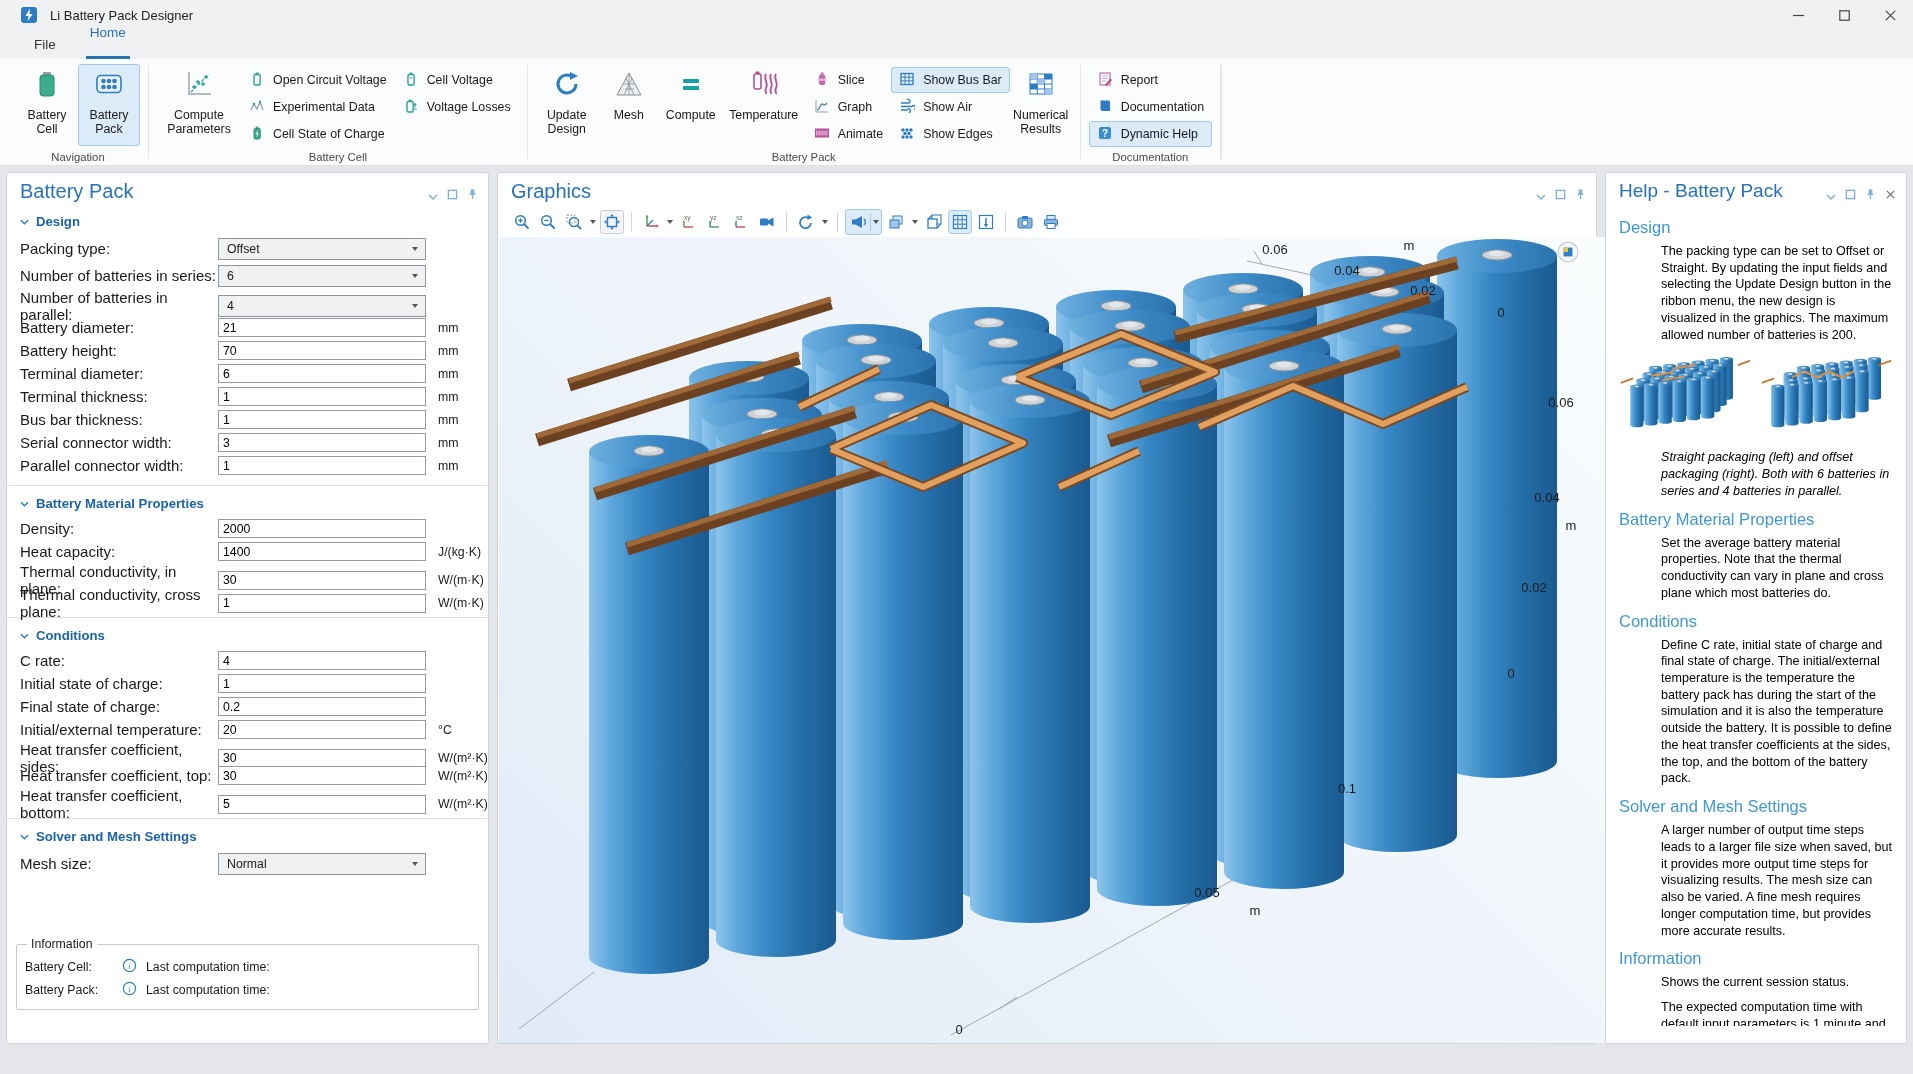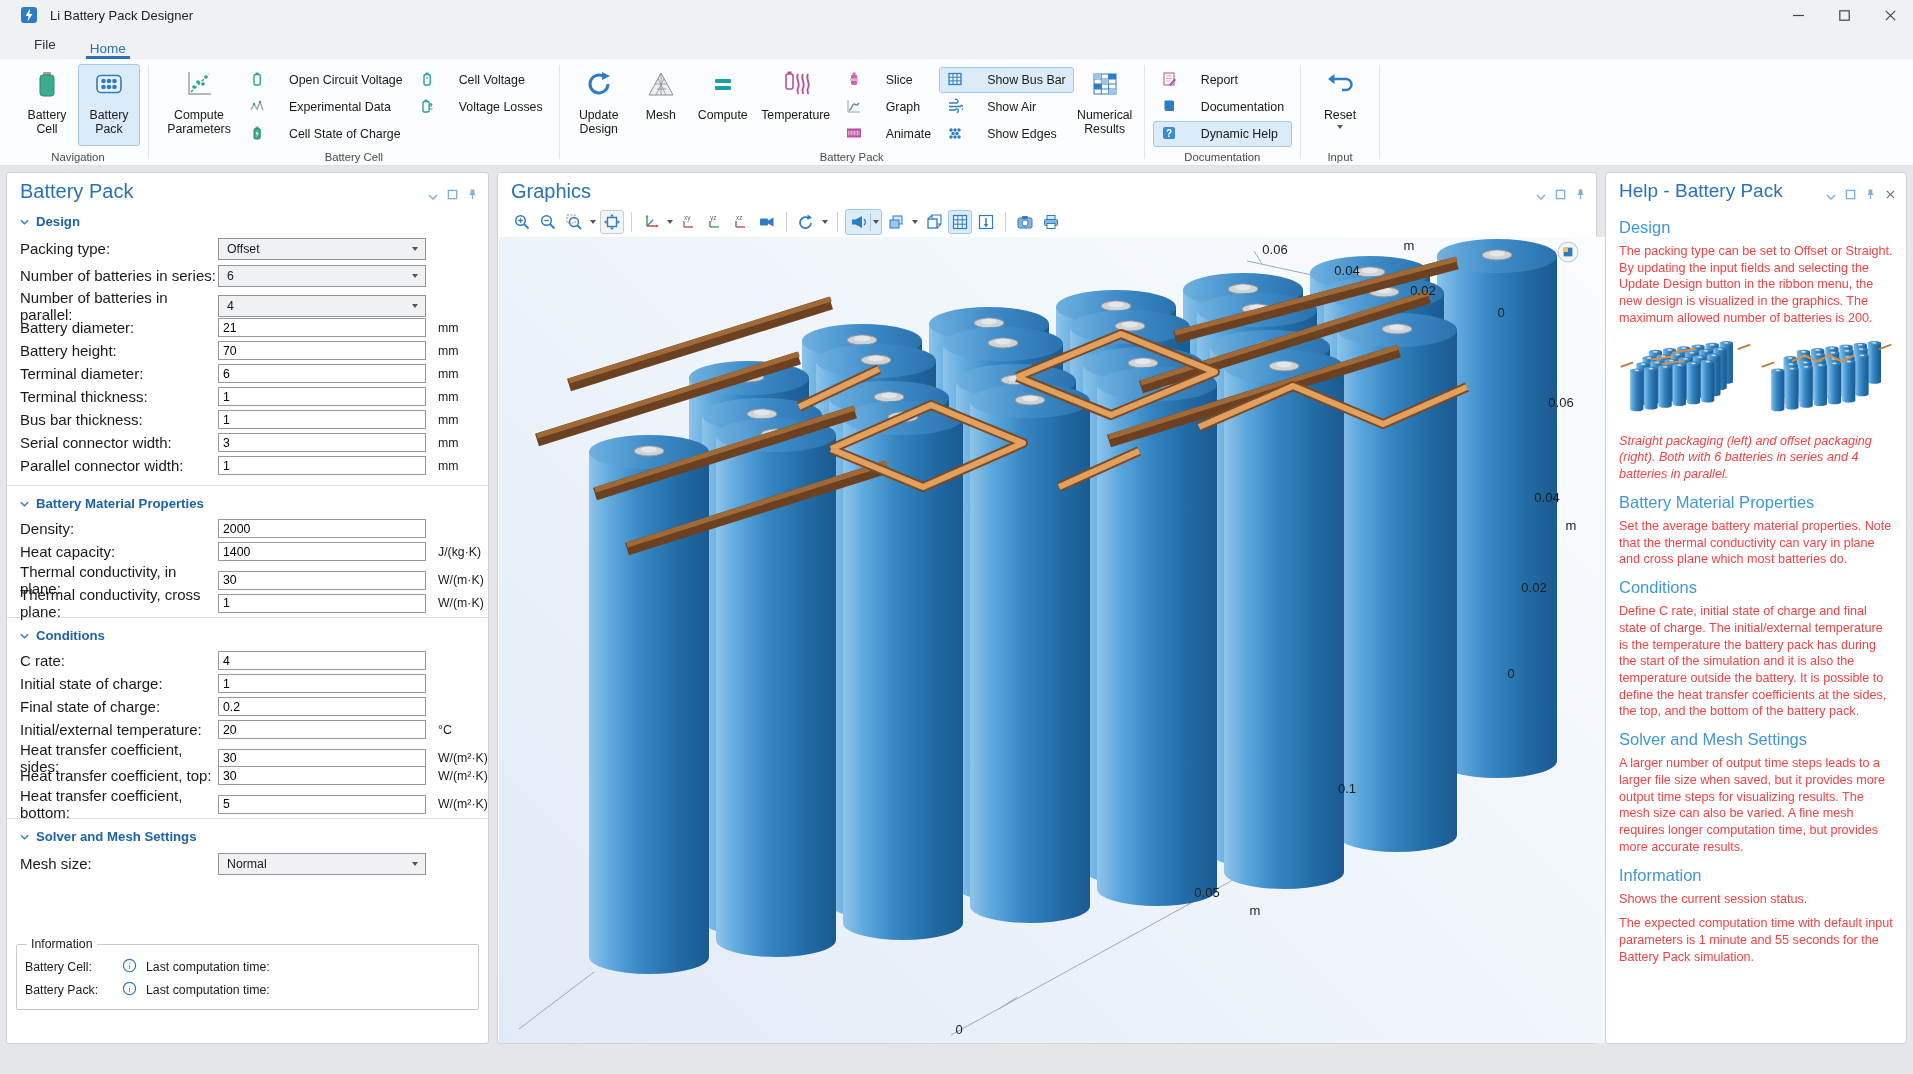--- a/index.html
+++ b/index.html
@@ -9,33 +9,33 @@
   
   .titlebar { position:absolute; left:0; top:0; width:1913px; height:30px; background:#f0f1f3; display:flex; align-items:center; }
   .appicon { width:18px; height:18px; margin-left:20px; }
   .apptitle { font-size:13px; color:#222; margin-left:12px; }
   .wincontrols { position:absolute; right:0; top:0; height:30px; display:flex; }
   .winbtn { width:46px; height:30px; display:flex; align-items:center; justify-content:center; }
 
   
   .menubar { position:absolute; left:0; top:30px; width:1913px; height:29px; background:#f0f1f3; display:flex; align-items:flex-end; padding-left:30px; gap:26px; }
   .mtab { font-size:13.5px; color:#333; padding:5px 4px 7px; }
-  .mtab.sel { color:#2a72b8; border-bottom:3px solid #2a72b8; padding-bottom:0; }
+  .mtab.sel { color:#2a72b8; border-bottom:3px solid #2a72b8; padding-bottom:16px; }
 
   
   .ribbon { position:absolute; left:0; top:59px; width:1913px; height:107px; background:#fbfcfd; border-bottom:1px solid #dfe1e3; display:flex; align-items:stretch; padding-left:8px; }
   .rgroup { position:relative; display:flex; align-items:flex-start; padding:5px 8px 18px; }
   .glabel { position:absolute; bottom:2px; left:0; right:0; text-align:center; font-size:11.3px; color:#4a4a4a; }
   .gsep { width:1px; background:#e3e5e8; margin:6px 0; }
   .rbig { width:62px; min-height:82px; display:flex; flex-direction:column; align-items:center; padding-top:4px; border:1px solid transparent; border-radius:3px; }
   .rbig.wide { width:84px; }
   .rbig.active { background:#dcebf8; border-color:#a3c9e8; }
   .rbig .rlabel { font-size:12.3px; text-align:center; line-height:14px; margin-top:5px; color:#1a1a1a; }
   .rcol { display:flex; flex-direction:column; gap:1px; margin-top:3px; }
-  .rsmall { display:flex; align-items:center; gap:24px; height:26px; padding:0 7px; border:1px solid transparent; border-radius:3px; font-size:12.4px; white-space:nowrap; }
+  .rsmall { display:flex; align-items:center; gap:8px; height:26px; padding:0 7px; border:1px solid transparent; border-radius:3px; font-size:12.4px; white-space:nowrap; }
   .rsmall.active { background:#dcebf8; border-color:#a3c9e8; }
   .caret { width:0; height:0; border-left:3.5px solid transparent; border-right:3.5px solid transparent; border-top:4px solid #555; display:inline-block; }
   .resetcaret { margin-top:3px; }
 
   
   .panel { position:absolute; top:172px; height:872px; background:#fff; border:1px solid #cfd3d7; border-radius:3px; }
   .panel-left { left:6px; width:483px; }
   .panel-graphics { left:497px; width:1100px; }
   .panel-help { left:1605px; width:302px; }
   .phead { display:flex; align-items:flex-start; padding:7px 10px 2px 13px; }
@@ -68,21 +68,21 @@
   .dcaret { width:10px; display:flex; justify-content:center; }
   .vsep { width:1px; height:20px; background:#d0d4d8; margin:0 5px; }
   .canvas { position:absolute; left:1px; top:64px; width:1196px; height:806px; background:linear-gradient(225deg,#fbfdfe 0%,#eef4fa 55%,#e1ebf7 100%); overflow:hidden; }
   .canvas svg.scene { position:absolute; left:0; top:0; }
   .tick { position:absolute; font-size:13px; color:#1b1b1b; transform:translate(-50%,-50%); }
   .viewcube { position:absolute; left:1058px; top:4px; }
 
   
   .hbody { padding:2px 13px 0 13px; overflow:hidden; height:820px; }
   .hbody h3 { font-size:16.5px; font-weight:normal; color:#3f97d4; margin:10px 0 6px; }
-  .hbody p { font-size:12.6px; line-height:1.33; color:#ef4444; margin-bottom:8px; }
+  .hbody p { font-size:12.6px; line-height:1.33; color:#000000; margin-bottom:8px;margin-left:42px; }
   .hthumbs { display:flex; gap:8px; margin:4px 0 6px; }
   .caption { font-style:italic; }
 </style>
 </head>
 <body>
 
 <div class="titlebar">
   <svg class="appicon" viewBox="0 0 18 18">
       <rect x="1" y="1" width="16" height="16" rx="3" fill="#2e7cc3"></rect>
       <polygon points="10,2.5 5.5,10 8.5,10 7.5,15.5 12.5,8 9.5,8" fill="#fff"></polygon>
@@ -323,31 +323,20 @@
               <rect x="2" y="2" width="12" height="12" rx="2" fill="#3a8bd0"></rect>
               <text x="8" y="12" text-anchor="middle" font-size="10" font-weight="bold" fill="#fff" font-family="Liberation Sans,sans-serif">?</text>
             </svg></span>
         <span>Dynamic Help</span>
       </div>
     </div>
     <div class="glabel">Documentation</div>
   </div>
   <div class="gsep"></div>
 
-  <div class="rgroup">
-    <div class="rbig">
-      <span><svg width="30" height="30" viewBox="0 0 30 30">
-            <path d="M8,10 H21 a5.5,5.5 0 0 1 0,11 h-4" fill="none" stroke="#2e7cc3" stroke-width="2.4"></path>
-            <polygon points="9.5,5 9.5,15 3,10" fill="#2e7cc3"></polygon>
-          </svg></span>
-      <span class="rlabel">Reset</span>
-      <span class="caret resetcaret"></span>
-    </div>
-    <div class="glabel">Input</div>
-  </div>
   <div class="gsep"></div>
 </div>
 
 <div class="panel panel-left">
   <div class="phead">
     <span class="ptitle">Battery Pack</span>
     <span class="picos">
       <span><svg width="10" height="6" viewBox="0 0 10 6">
             <path d="M1,1l4,4 4,-4" fill="none" stroke="#7fb0dc" stroke-width="1.5"></path>
           </svg></span>

